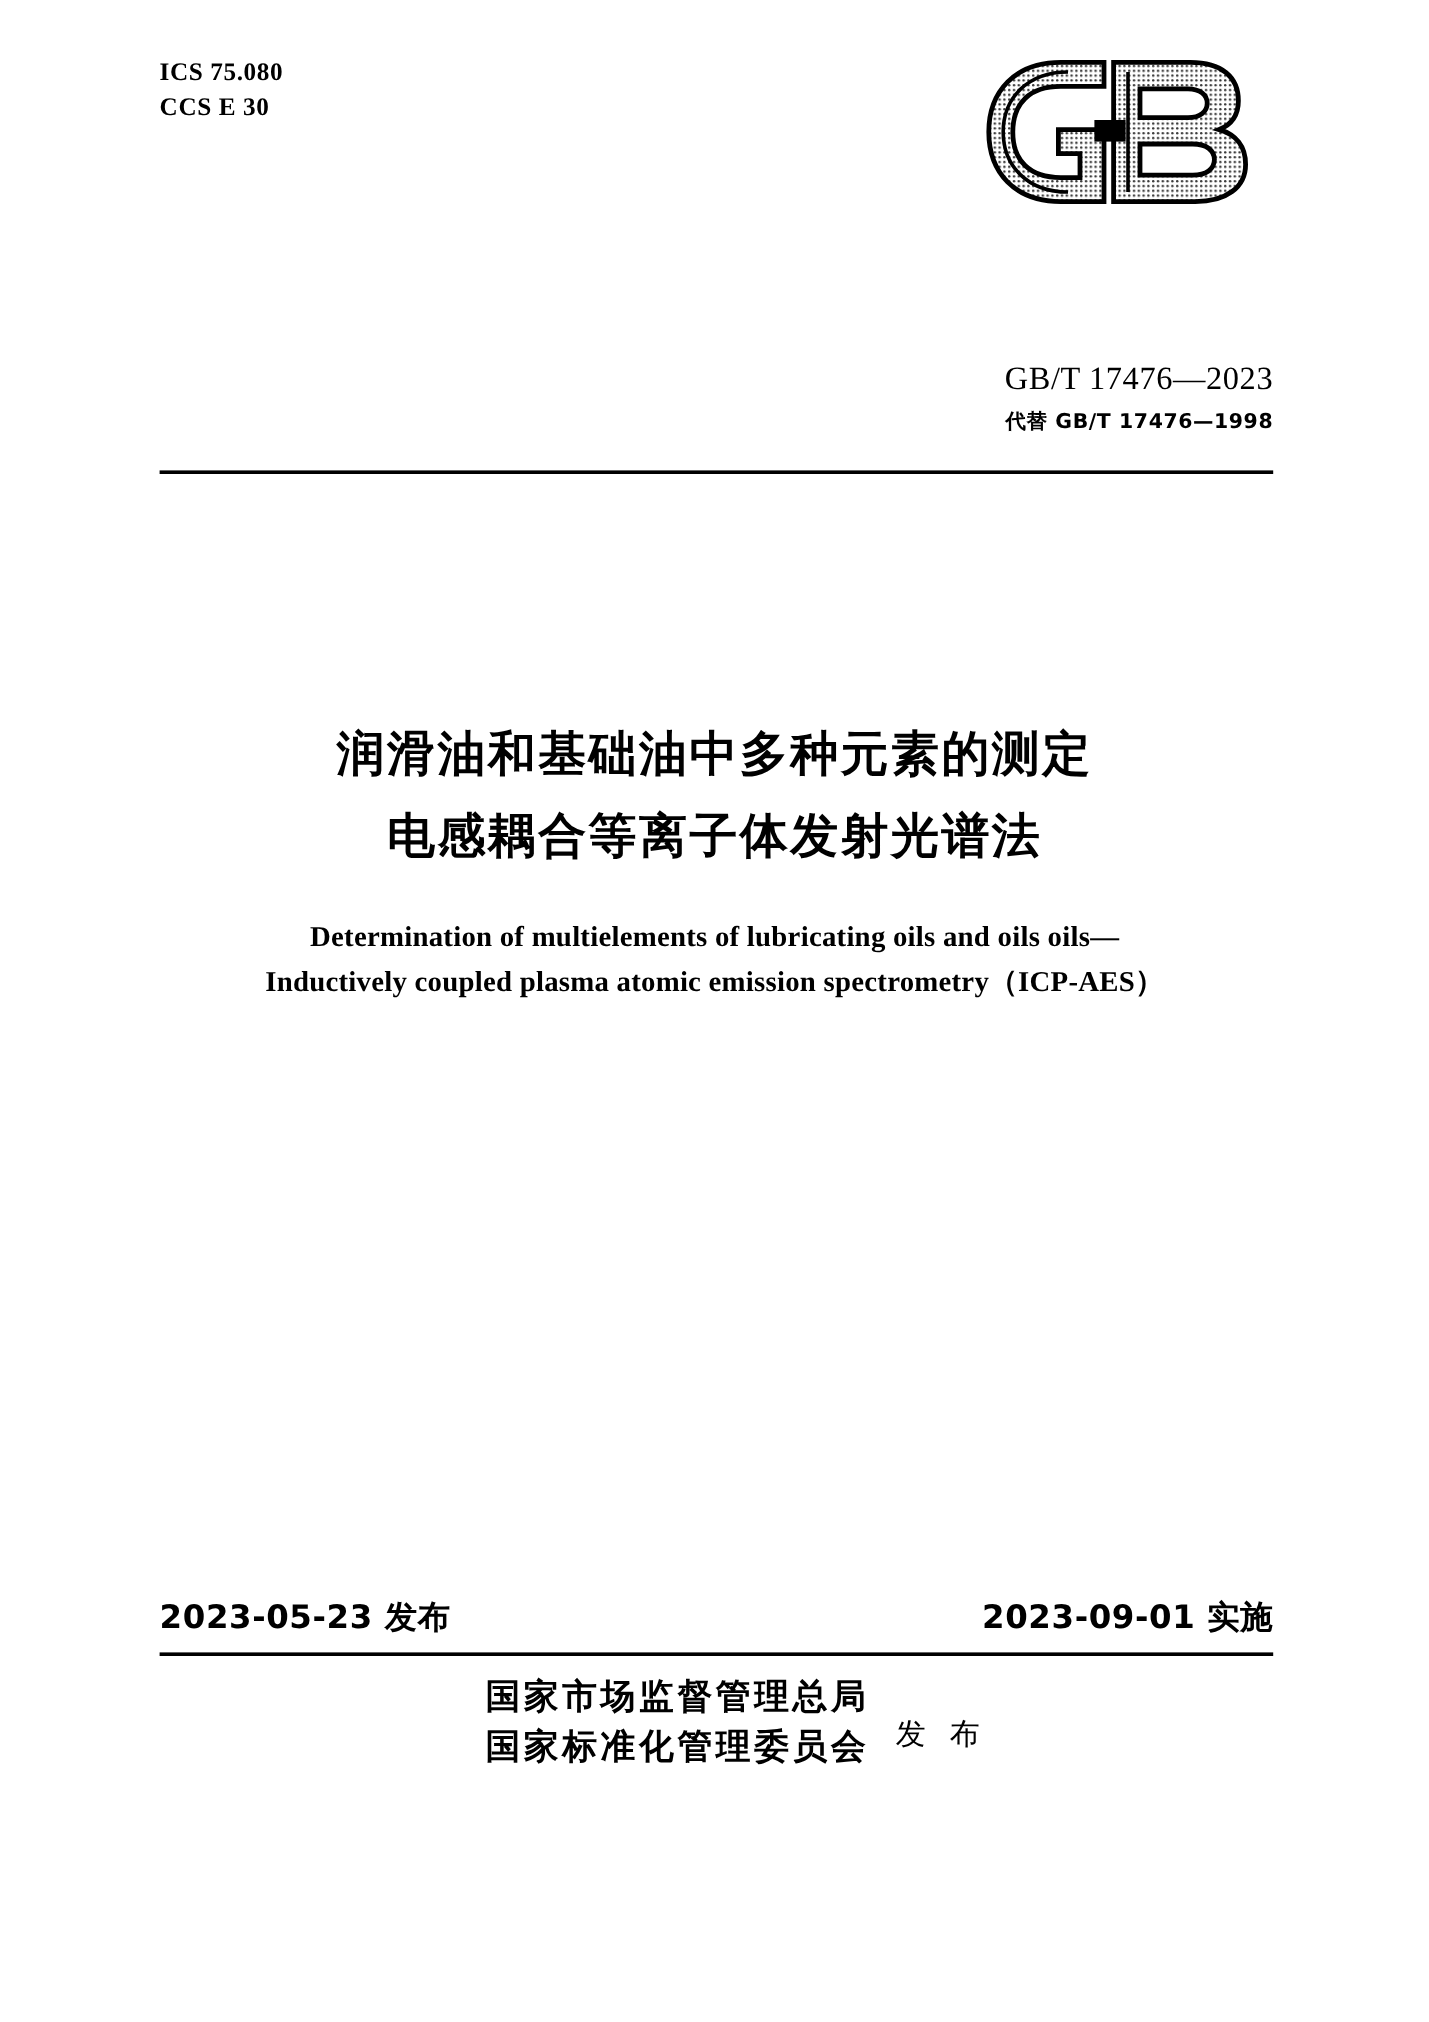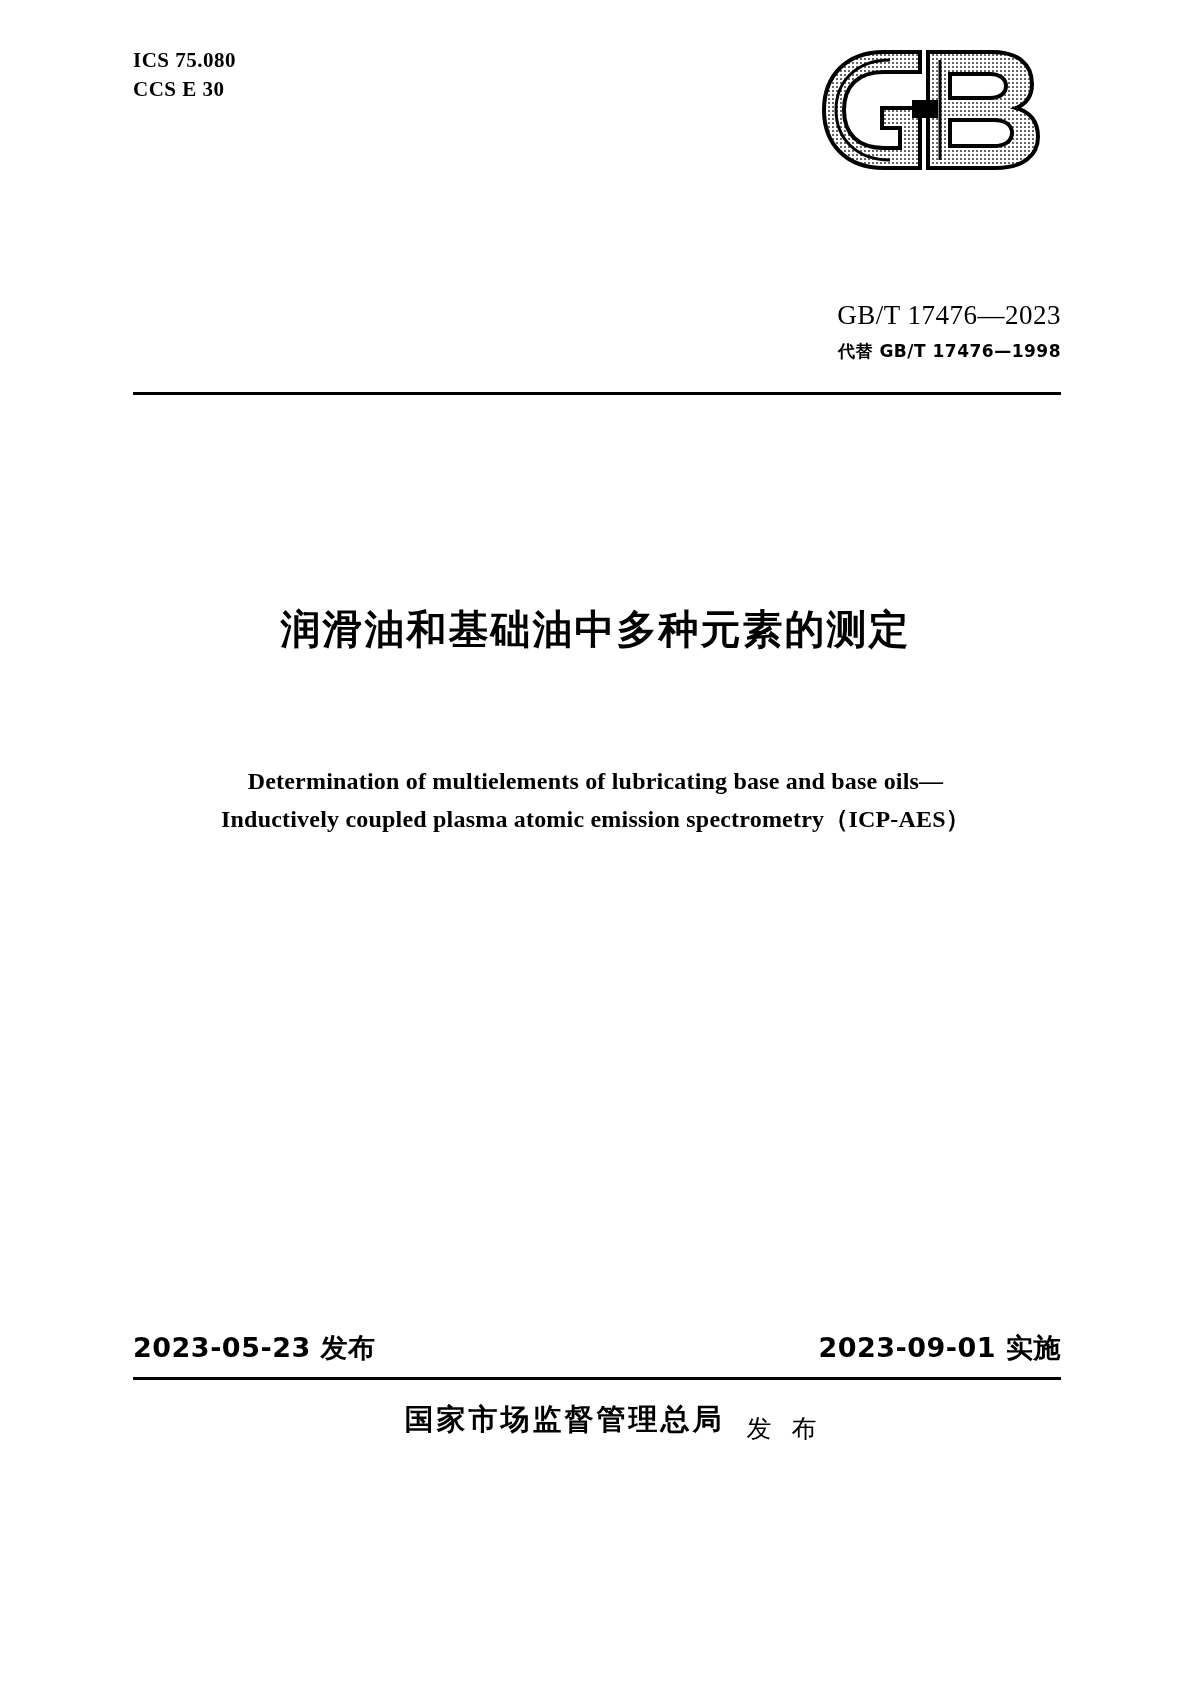--- a/index.html
+++ b/index.html
@@ -207,32 +207,34 @@
   </div>
 
 
   <div class="std-no">GB/T 17476—2023</div>
   <div class="std-replaces">代替 GB/T 17476—1998</div>
 
   <div class="rule-top"></div>
 
   <div class="doc-title">
     <div>润滑油和基础油中多种元素的测定</div>
+    <div>电感耦合等离子体发射光谱法</div>
   </div>
 
   <div class="doc-title-en">
-    <div>Determination of multielements of lubricating base and base oils—</div>
+    <div>Determination of multielements of lubricating oils and oils oils—</div>
     <div>Inductively coupled plasma atomic emission spectrometry（ICP-AES）</div>
   </div>
 
   <div class="date-issue">2023-05-23 发布</div>
   <div class="date-impl">2023-09-01 实施</div>
 
   <div class="rule-bottom"></div>
 
   <div class="footer">
     <div class="issuers">
       <div>国家市场监督管理总局</div>
+      <div>国家标准化管理委员会</div>
     </div>
     <div class="publish-word">发 布</div>
   </div>
 
 </div>
 
 </body></html>

